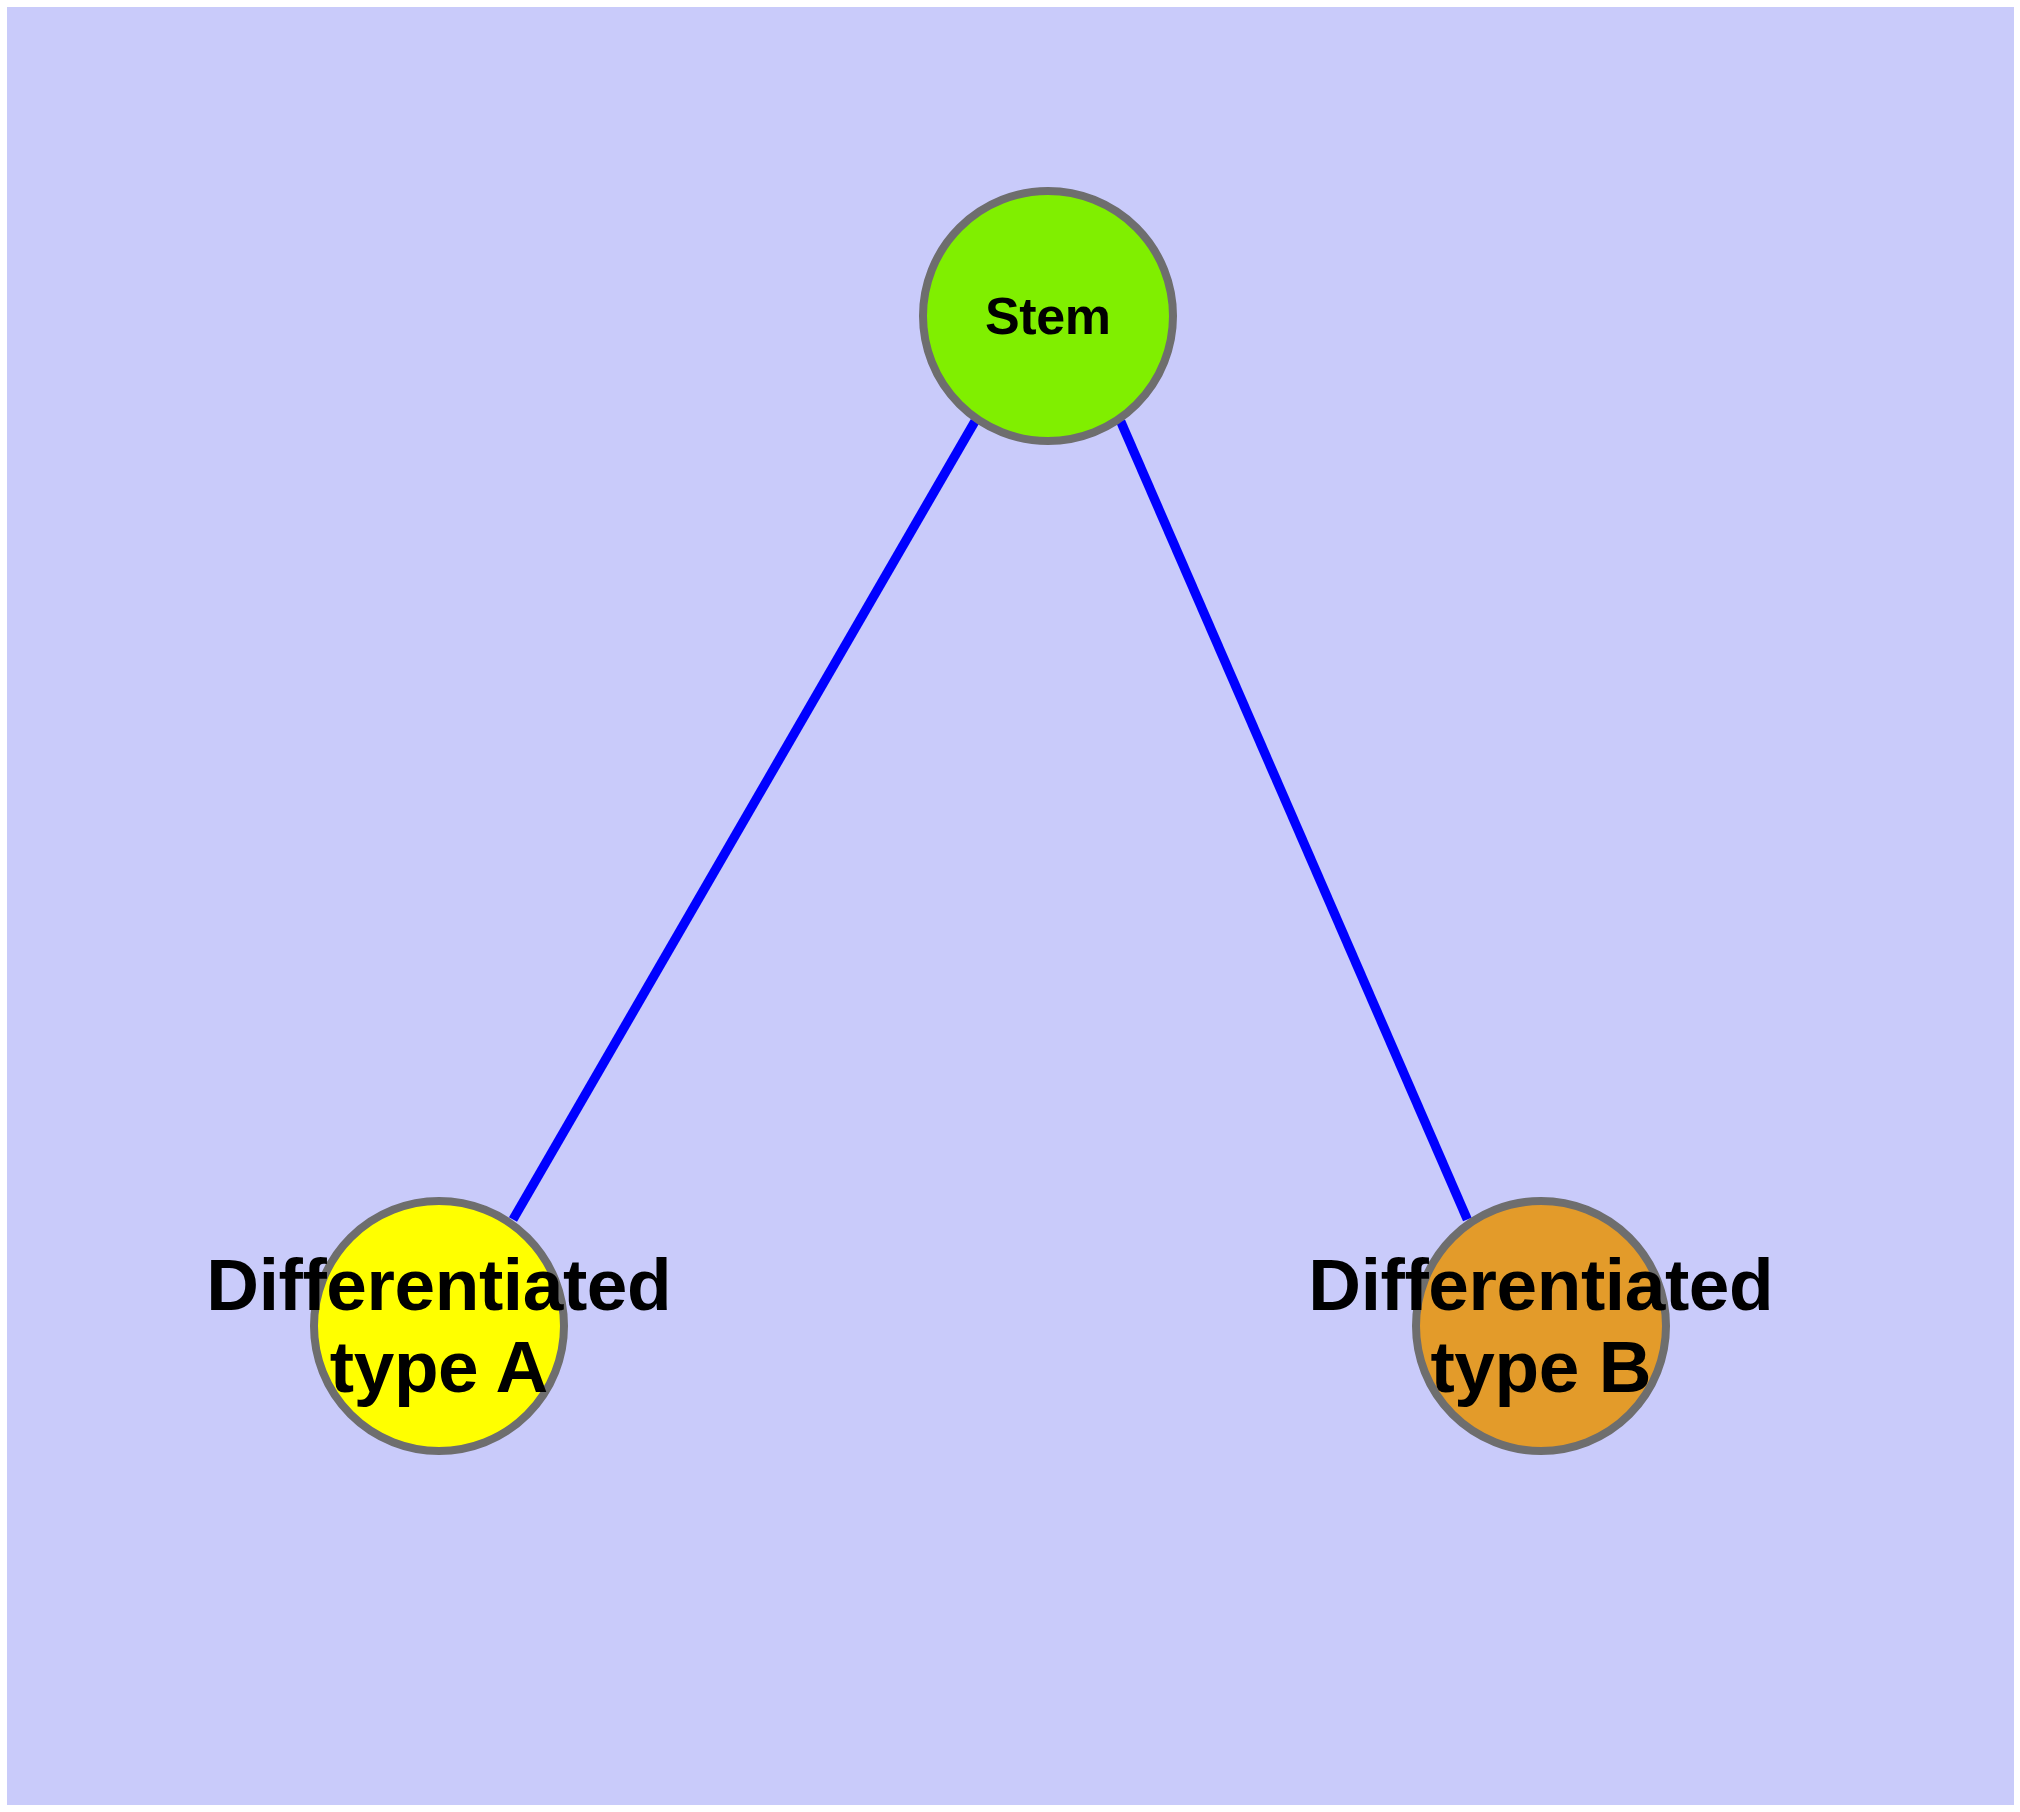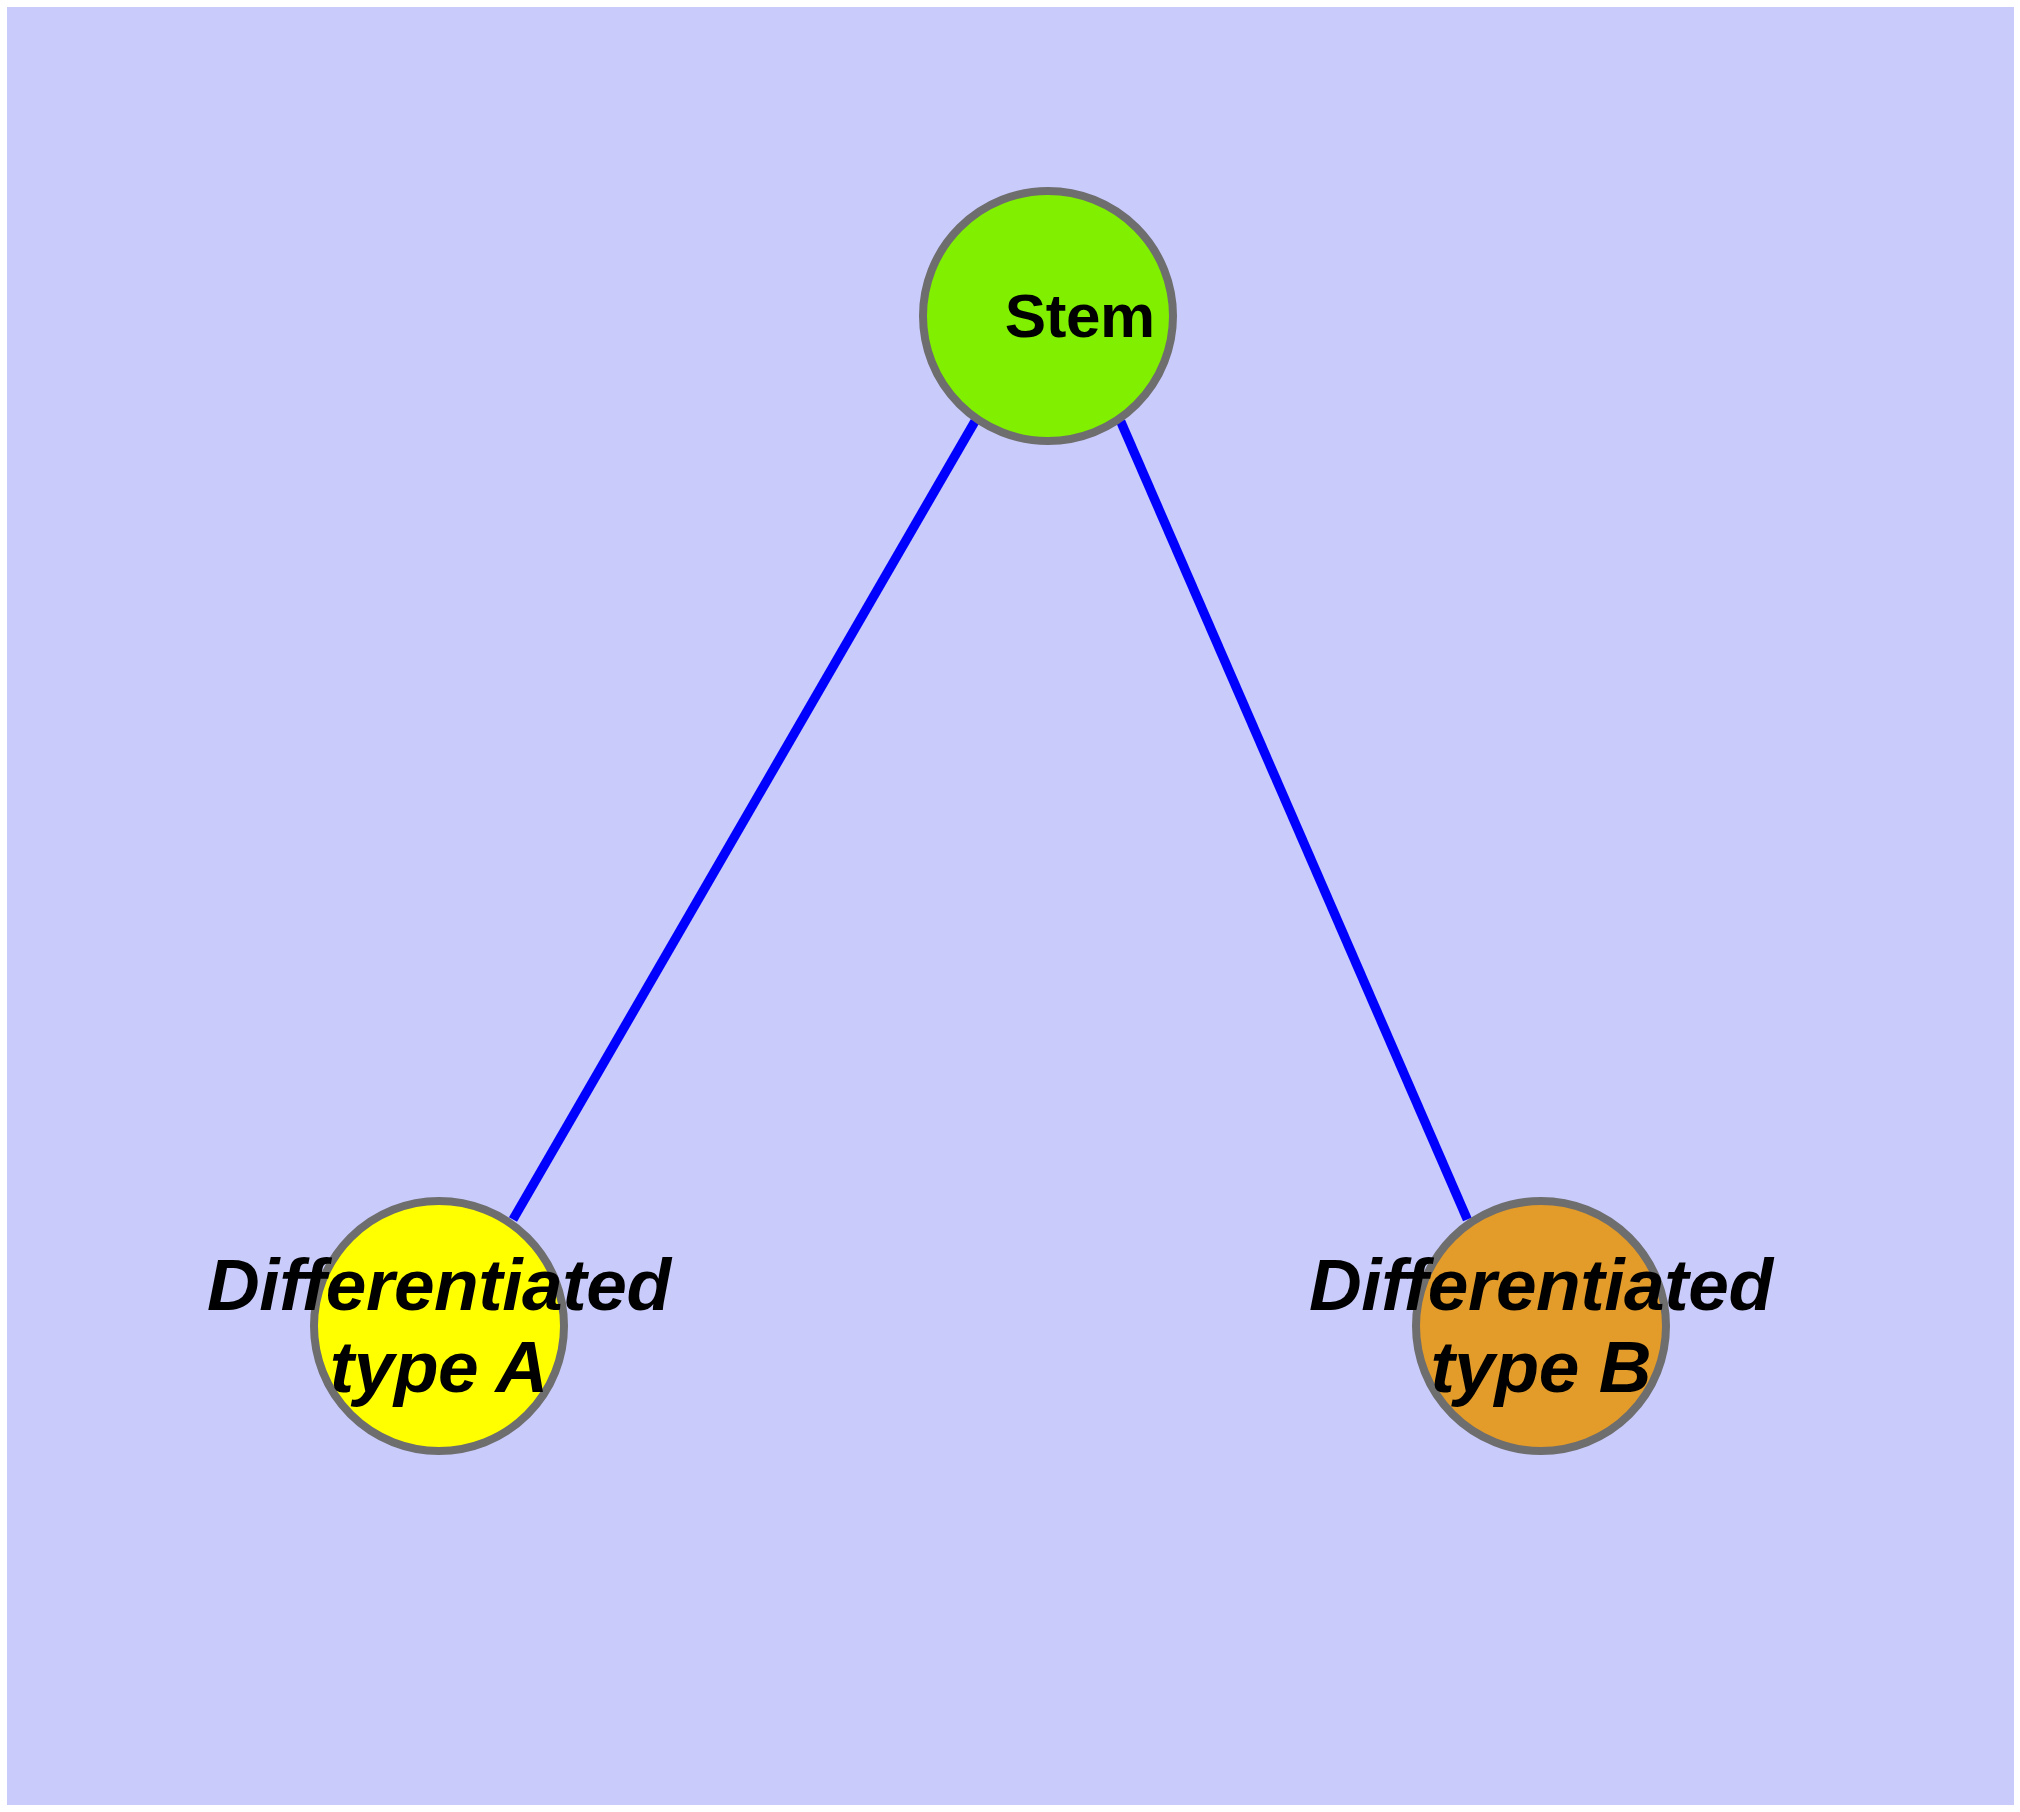--- a/index.html
+++ b/index.html
@@ -54,23 +54,23 @@
     top: 50%;
     transform: translate(-50%, -50%);
     white-space: pre;
     text-align: center;
     color: #000000;
     font-weight: bold;
     line-height: 1.12;
     letter-spacing: -0.4px;
     pointer-events: none;
   }
-  .node-stem .node-label { font-size: 62px; margin-left: 32px; }
+  .node-stem .node-label { font-size: 52px; }
   .node-diffa .node-label,
-  .node-diffb .node-label { font-size: 73px; font-style: italic; }
+  .node-diffb .node-label { font-size: 73px; }
 </style>
 </head>
 <body>
 
 <div id="canvas-root" style="background: rgb(255, 255, 255);">
   <div id="graph-surface" style="background: rgb(201, 203, 250);">
 
     <svg id="edge-layer" viewBox="0 0 2368 2122" preserveAspectRatio="none">
       <line id="edge-0" stroke-linecap="butt" x1="1142" y1="489" x2="597" y2="1431" stroke="#0000ff" stroke-width="11"></line>
       <line id="edge-1" stroke-linecap="butt" x1="1314" y1="489" x2="1723" y2="1431" stroke="#0000ff" stroke-width="11"></line>

